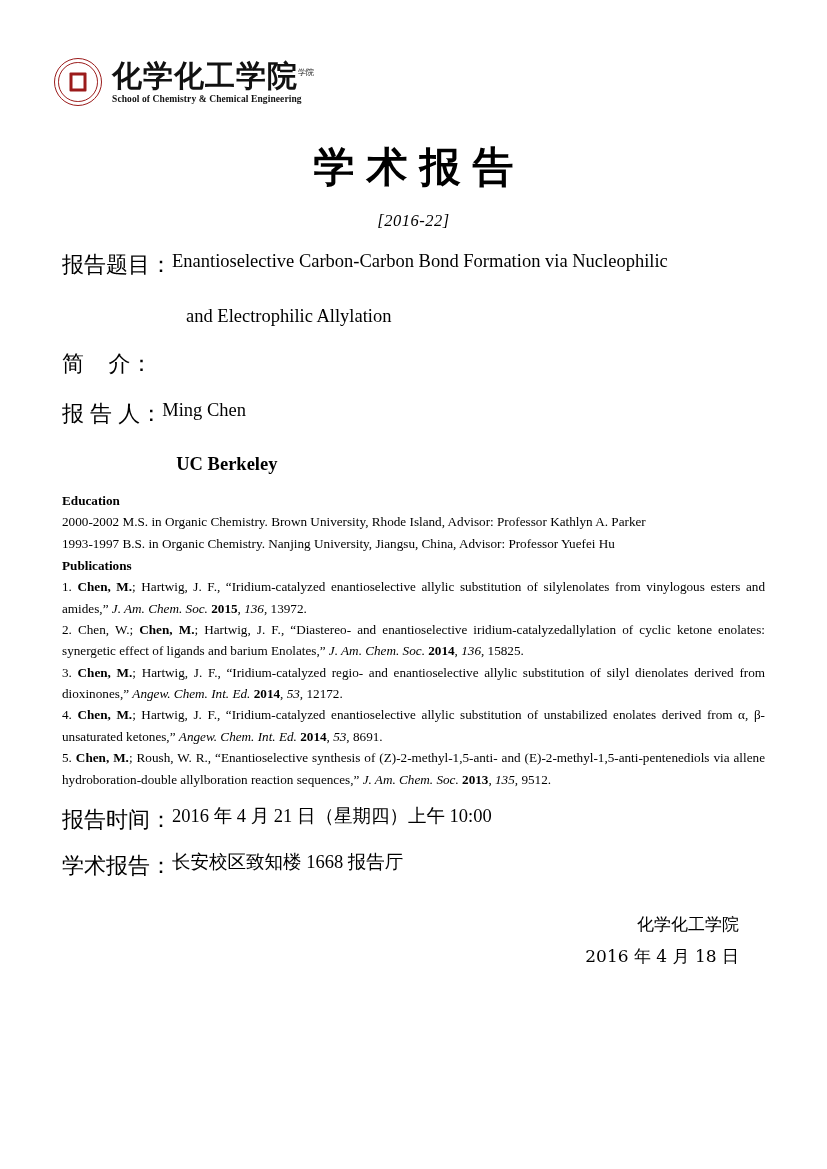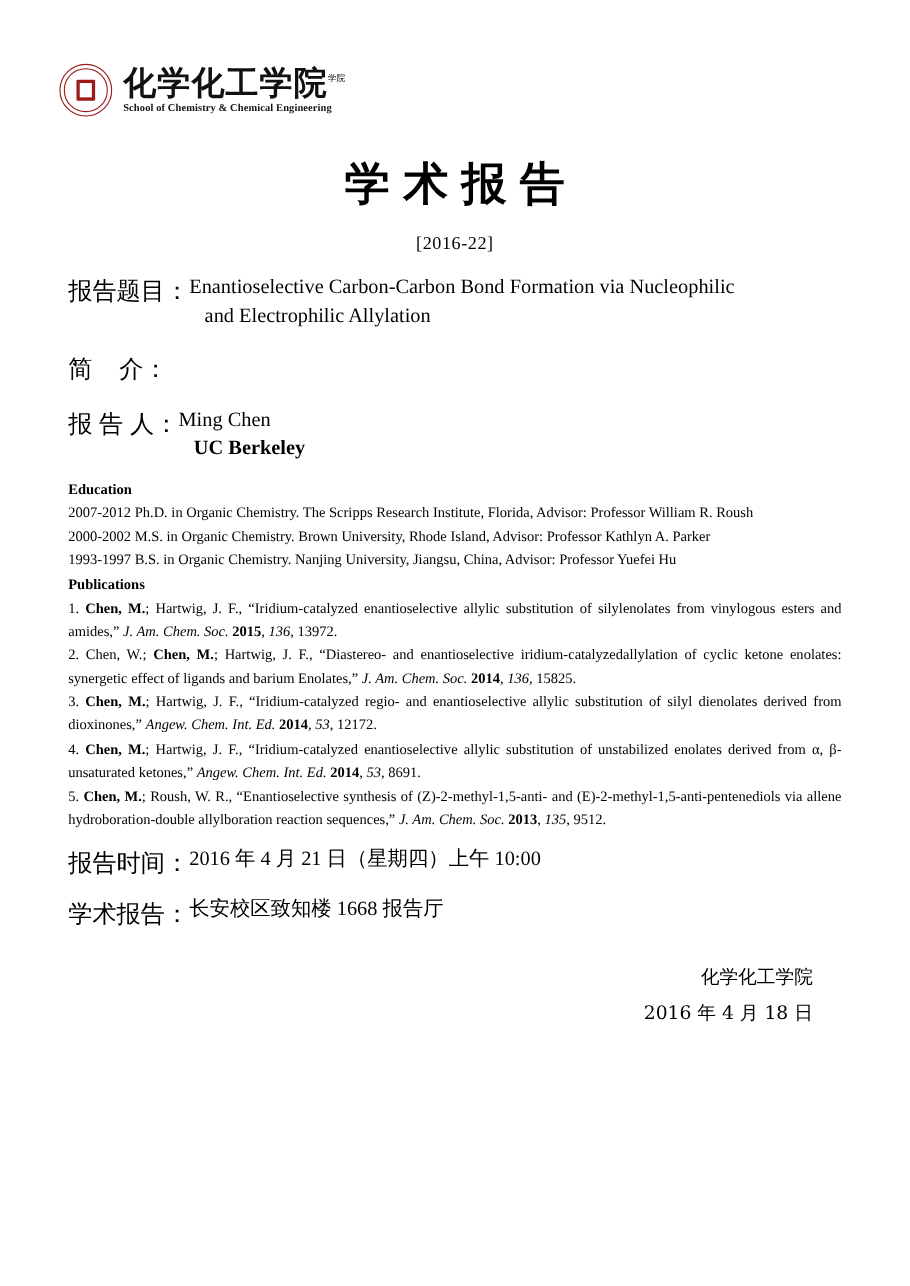--- a/index.html
+++ b/index.html
@@ -96,20 +96,21 @@
     font-weight: 700;
     letter-spacing: 12px;
     margin: 34px 0 0 0;
     padding-left: 12px;
   }
   .doc-code {
     text-align: center;
     font-size: 16.5px;
     margin-top: 16px;
     letter-spacing: 0.5px;
+    font-style: italic;
   }
 
   
   .field {
     display: flex;
     align-items: flex-start;
     margin-top: 17px;
     font-size: 18.5px;
     line-height: 1.45;
   }
@@ -121,20 +122,21 @@
     padding-top: 1px;
   }
   .field-value {
     flex: 1 1 auto;
     font-family: "Liberation Serif", serif;
     font-size: 18.5px;
   }
   .field-value .line2 {
     display: block;
     padding-left: 14px;
+    margin-top: 28px;
   }
   .bold-serif {
     font-weight: 700;
   }
 
   
   .bio {
     margin-top: 12px;
     font-size: 13.2px;
     line-height: 1.62;
@@ -207,21 +209,20 @@
   <div class="field">
     <div class="field-label">报 告 人：</div>
     <div class="field-value">
       <span>Ming Chen</span>
       <span class="line2 bold-serif">UC Berkeley</span>
     </div>
   </div>
 
   <div class="bio">
     <h4>Education</h4>
-    <p class="entry">2007-2012 Ph.D. in Organic Chemistry. The Scripps Research Institute, Florida, Advisor: Professor William R. Roush</p>
     <p class="entry">2000-2002 M.S. in Organic Chemistry. Brown University, Rhode Island, Advisor: Professor Kathlyn A. Parker</p>
     <p class="entry">1993-1997 B.S. in Organic Chemistry. Nanjing University, Jiangsu, China, Advisor: Professor Yuefei Hu</p>
 
     <h4 class="pubs-head">Publications</h4>
 
     <p class="pub">
       <span>1.</span>
       <b>Chen, M.</b><span>; Hartwig, J. F., “Iridium-catalyzed enantioselective allylic substitution of silylenolates from vinylogous esters and amides,” </span><em>J. Am. Chem. Soc.</em> <b>2015</b>, <em>136</em><span>, 13972.</span>
     </p>
 

